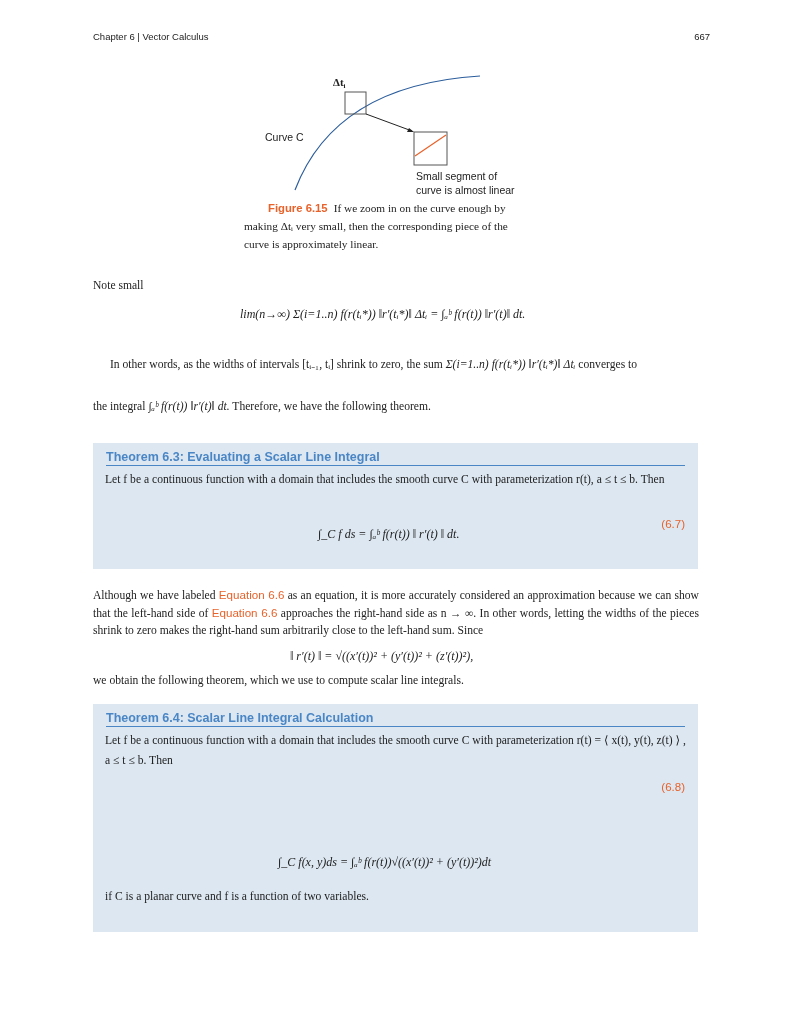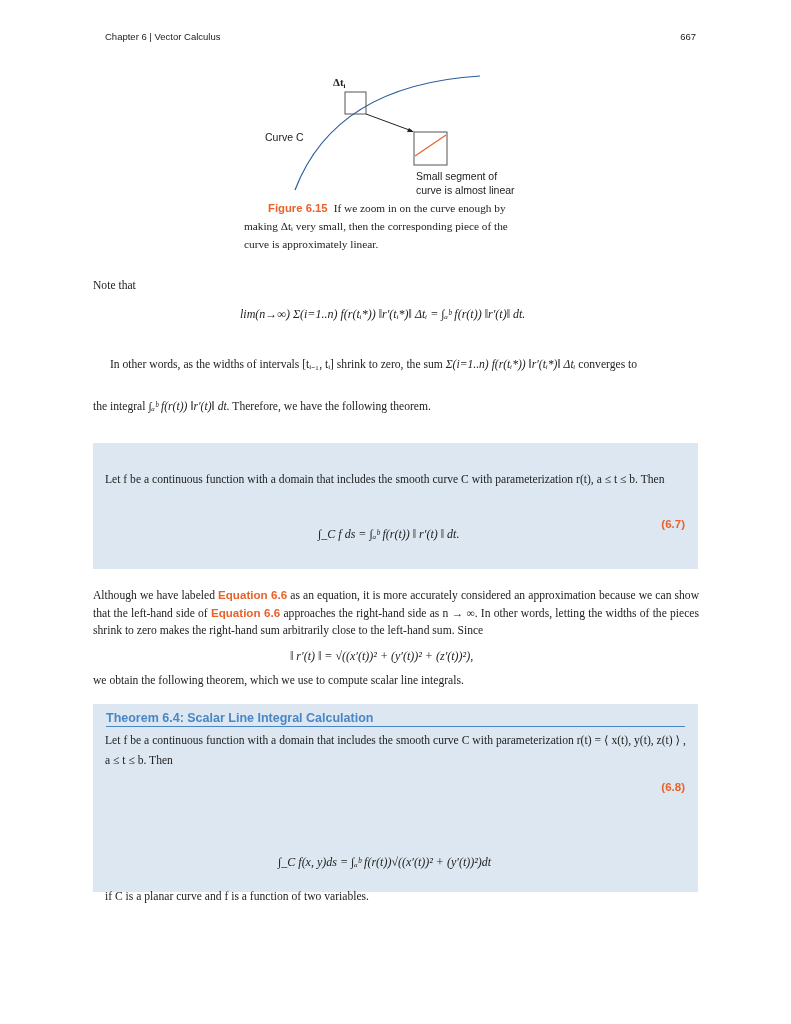--- a/index.html
+++ b/index.html
@@ -1,27 +1,27 @@
 <!DOCTYPE html>
 <html><head>
 <meta charset="utf-8">
 <style>
   html,body{margin:0;padding:0;background:#fff;}
   body{width:791px;height:1024px;position:relative;overflow:hidden;font-family:"Liberation Serif",serif;color:#222;}
   .hdr{position:absolute;top:31px;font-family:"Liberation Sans",sans-serif;font-size:9.5px;color:#222;}
-  .hdr-left{left:105px;}
-  .hdr-right{right:95px;margin-left:12px;}
+  .hdr-left{left:93px;}
+  .hdr-right{right:81px;margin-left:12px;}
   .fig{position:absolute;left:240px;top:60px;width:300px;height:140px;}
   .caption{position:absolute;left:244px;top:199px;width:290px;font-size:11.3px;line-height:18px;color:#222;}
   .caption .lbl{font-family:"Liberation Sans",sans-serif;font-weight:bold;color:#e8622a;margin-right:6px;padding-left:24px;}
   .p{position:absolute;left:93px;width:606px;font-size:11.6px;line-height:17px;color:#222;}
   .math{font-family:"Liberation Serif",serif;font-style:italic;}
   .eq{position:absolute;font-size:12px;white-space:nowrap;color:#222;}
-  .eqref{position:absolute;right:106px;font-family:"Liberation Sans",sans-serif;font-weight:bold;color:#e8622a;font-size:11.5px;}
-  .link{font-family:"Liberation Sans",sans-serif;font-weight:bold;color:#e8622a;}
+  .eqref{position:absolute;right:106px;font-family:"Liberation Sans",sans-serif;font-weight:normal;color:#e8622a;font-size:11.5px;}
+  .link{font-family:"Liberation Sans",sans-serif;font-weight:normal;color:#e8622a;}
   .thm{position:absolute;left:93px;width:605px;background:#dce7f1;}
   .thm-title{position:absolute;left:13px;right:13px;font-family:"Liberation Sans",sans-serif;font-weight:bold;font-size:12.5px;color:#4a86c5;border-bottom:1px solid #4a86c5;padding-bottom:1px;}
   .thm-text{position:absolute;left:12px;right:12px;font-size:11.6px;line-height:20px;text-align:justify;}
 </style>
 </head>
 <body>
 
 <div class="hdr hdr-left">Chapter 6 | Vector Calculus</div>
 <div class="hdr hdr-right">667</div>
 
@@ -35,53 +35,54 @@
   <text x="93" y="26" font-family="Liberation Serif, serif" font-weight="bold" font-size="11" fill="#222"><tspan>Δt</tspan><tspan font-size="7" dy="2">i</tspan></text>
   <text x="25" y="81" font-family="Liberation Sans, sans-serif" font-size="10.5" fill="#222">Curve C</text>
   <text x="176" y="120" font-family="Liberation Sans, sans-serif" font-size="10.5" fill="#222">Small segment of</text>
   <text x="176" y="134" font-family="Liberation Sans, sans-serif" font-size="10.5" fill="#222">curve is almost linear</text>
 </svg>
 
 <div class="caption">
   <span class="lbl">Figure 6.15</span><span>If we zoom in on the curve enough by making Δtᵢ very small, then the corresponding piece of the curve is approximately linear.</span>
 </div>
 
-<div class="p" style="top:277px;">Note that</div>
+<div class="p" style="top:277px;">Note small</div>
 
 <div class="eq math" style="left:240px;top:307px;">lim(n→∞) Σ(i=1..n) f(r(tᵢ*)) ‖r′(tᵢ*)‖ Δtᵢ = ∫ₐᵇ f(r(t)) ‖r′(t)‖ dt.</div>
 
 <div class="p" style="top:356px;margin-left:17px;">
   <span>In other words, as the widths of intervals [tᵢ₋₁, tᵢ] shrink to zero, the sum</span>
   <span class="math">Σ(i=1..n) f(r(tᵢ*)) ‖r′(tᵢ*)‖ Δtᵢ</span>
   <span>converges to</span>
 </div>
 
 <div class="p" style="top:398px;">
   <span>the integral</span>
   <span class="math">∫ₐᵇ f(r(t)) ‖r′(t)‖ dt.</span>
   <span>Therefore, we have the following theorem.</span>
 </div>
 
 <div class="thm" style="top:443px;height:126px;">
+  <div class="thm-title" style="top:7px;">Theorem 6.3: Evaluating a Scalar Line Integral</div>
   <div class="thm-text" style="top:27px;">Let f be a continuous function with a domain that includes the smooth curve C with parameterization r(t), a ≤ t ≤ b. Then</div>
   <div class="eq math" style="left:225px;top:84px;">∫_C f ds = ∫ₐᵇ f(r(t)) ‖ r′(t) ‖ dt.</div>
   <div class="eqref" style="top:75px;right:13px;">(6.7)</div>
 </div>
 
 <div class="p" style="top:586px;text-align:justify;">
   <span>Although we have labeled</span>
   <span class="link">Equation 6.6</span>
   <span>as an equation, it is more accurately considered an approximation because we can show that the left-hand side of</span>
   <span class="link">Equation 6.6</span>
   <span>approaches the right-hand side as n → ∞. In other words, letting the widths of the pieces shrink to zero makes the right-hand sum arbitrarily close to the left-hand sum. Since</span>
 </div>
 
 <div class="eq math" style="left:290px;top:649px;">‖ r′(t) ‖ = √((x′(t))² + (y′(t))² + (z′(t))²),</div>
 
 <div class="p" style="top:672px;">we obtain the following theorem, which we use to compute scalar line integrals.</div>
 
-<div class="thm" style="top:704px;height:188px;">
+<div class="thm" style="top:704px;height:228px;">
   <div class="thm-title" style="top:7px;">Theorem 6.4: Scalar Line Integral Calculation</div>
   <div class="thm-text" style="top:27px;">Let f be a continuous function with a domain that includes the smooth curve C with parameterization r(t) = ⟨ x(t), y(t), z(t) ⟩ , a ≤ t ≤ b. Then</div>
   <div class="eqref" style="top:77px;right:13px;">(6.8)</div>
   <div class="eq math" style="left:185px;top:151px;">∫_C f(x, y)ds = ∫ₐᵇ f(r(t))√((x′(t))² + (y′(t))²)dt</div>
   <div class="thm-text" style="top:183px;">if C is a planar curve and f is a function of two variables.</div>
 </div>
 
 </body></html>

